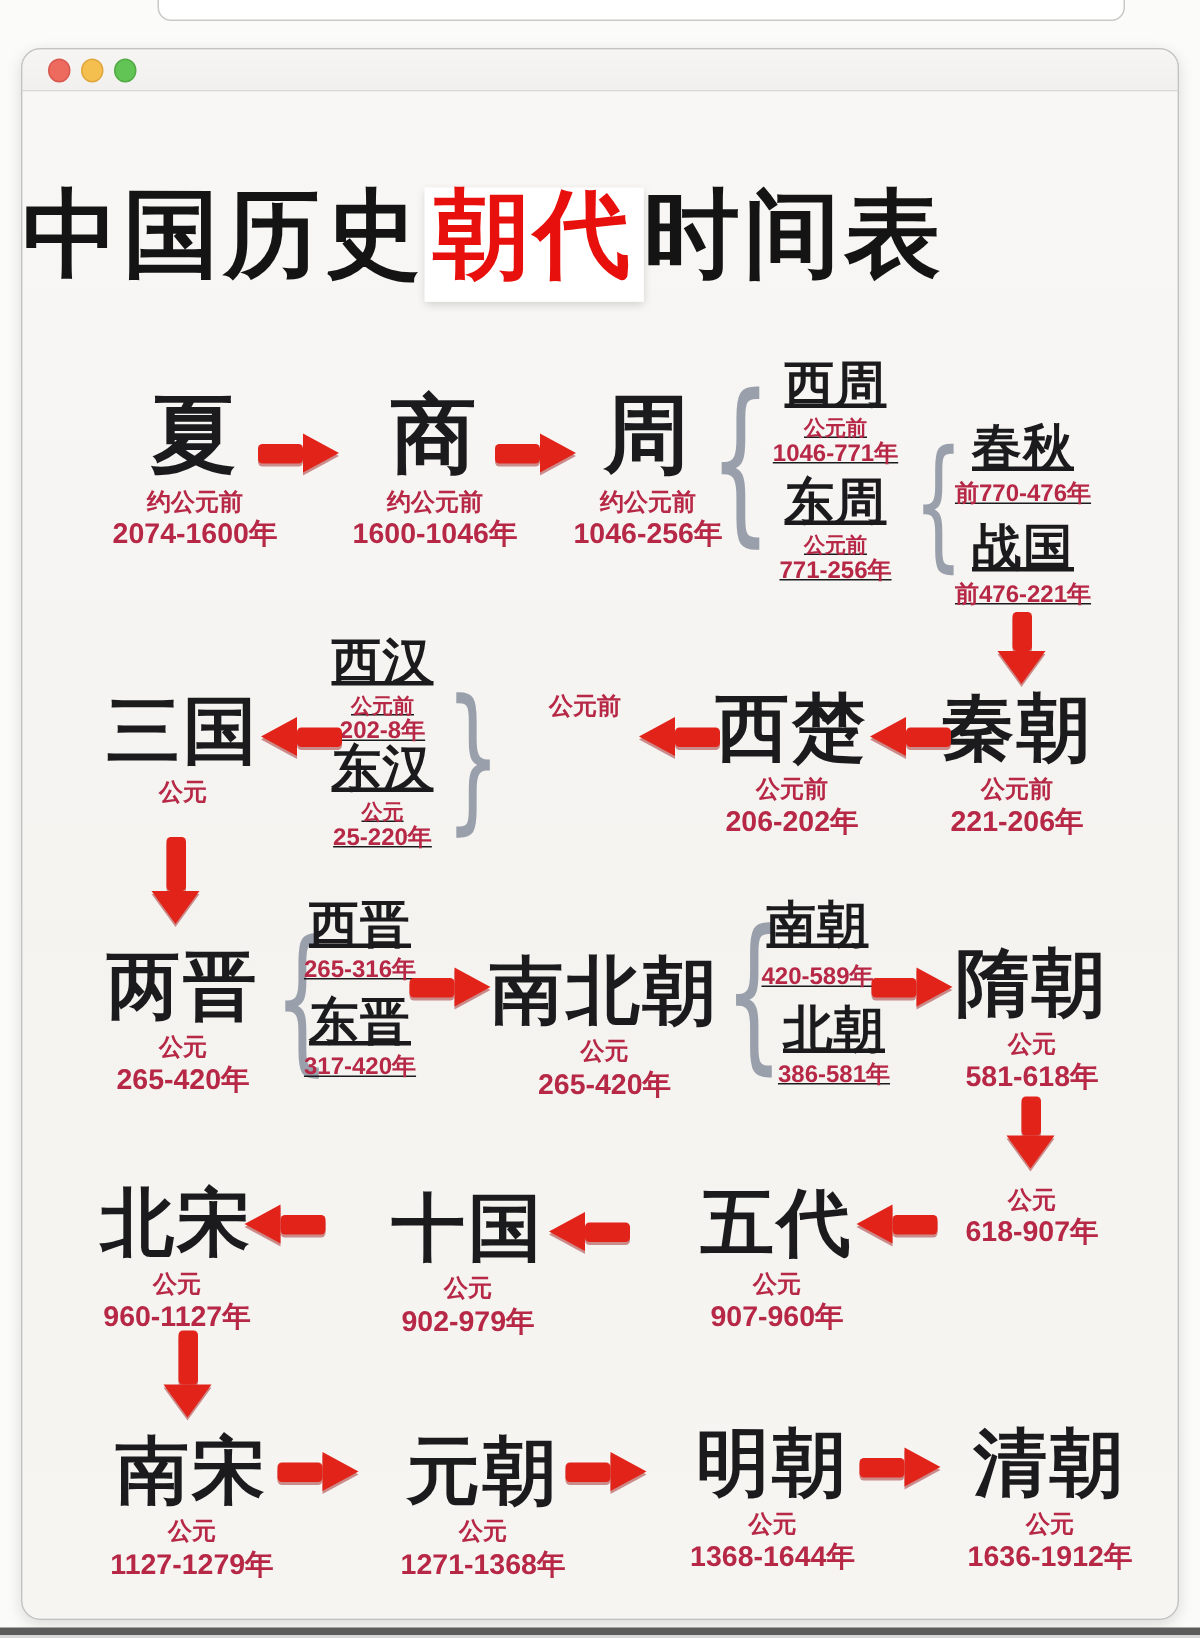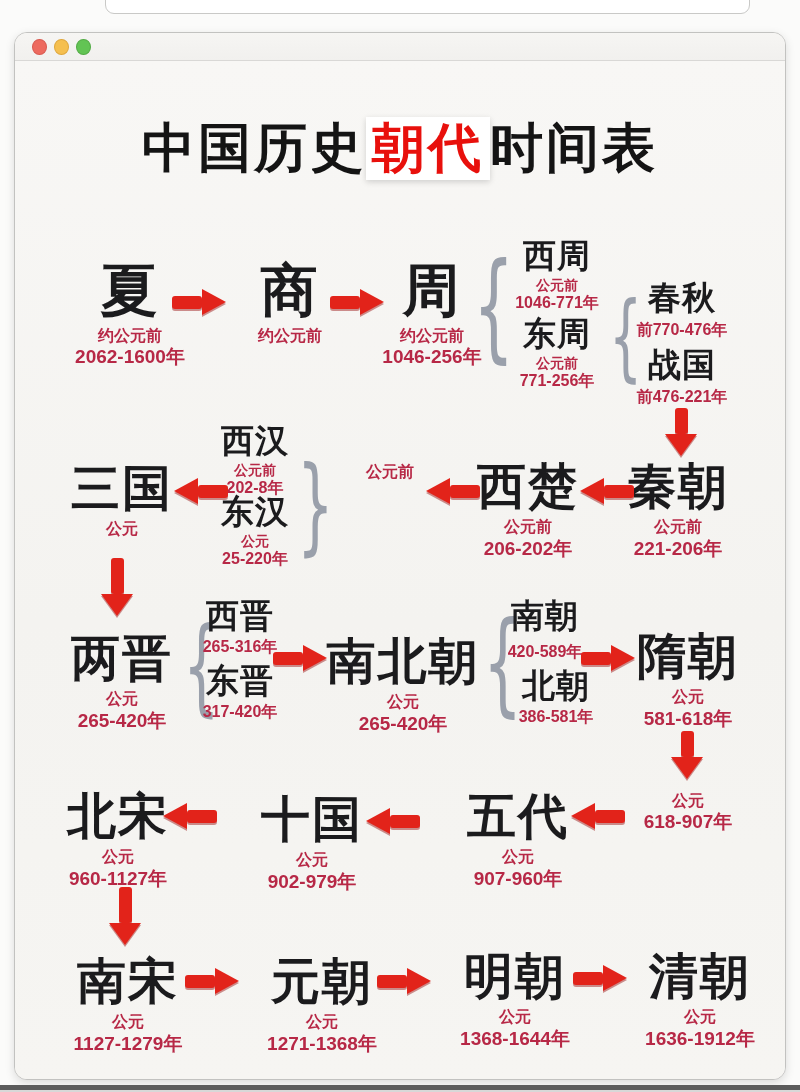--- a/index.html
+++ b/index.html
@@ -28,36 +28,36 @@
   .dot{width:13px;height:14px;border-radius:50%;display:inline-block;}
   .dot.red{background:#ed6a5f;border:1px solid #d95950;}
   .dot.yellow{background:#f5bf4f;border:1px solid #dfa73c;}
   .dot.green{background:#62c454;border:1px solid #52ab45;}
   .paper{
     position:relative;width:100%;height:1018px;
     background:linear-gradient(180deg,#f8f7f5 0%,#f4f3f0 55%,#f6f5f2 100%);
   }
   
   .title{
-    position:absolute;top:52px;left:0;width:100%;text-align:center;
-    font-family:Liberation Sans, sans-serif;font-weight:900;
-    font-size:53px;letter-spacing:3px;color:#141414;white-space:nowrap;
+    position:absolute;top:52px;left:0;width:100%;text-align:left;
+    font-family:Liberation Mono, monospace;font-weight:900;
+    font-size:64px;letter-spacing:3px;color:#141414;white-space:nowrap;
   }
   .title .hl{
     color:#e8100c;background:#ffffff;padding:1px 6px 3px 6px;
     box-shadow:0 2px 6px rgba(0,0,0,.16);
   }
   
   .node{position:absolute;text-align:center;color:#1b1b1d;}
   .node .nm{font-weight:900;line-height:1.05;letter-spacing:2px;white-space:nowrap;}
   .main{width:150px;}
   .main .nm{font-size:49px;}
   .main.big .nm{font-size:57px;}
   .main.wide{width:190px;}
-  .sub{width:130px;}
+  .sub{width:130px;text-decoration:underline;}
   .sub .nm{font-size:33px;letter-spacing:1px;}
   .era{font-size:16px;font-weight:700;color:#b72846;margin-top:6px;line-height:1.15;}
   .yrs{font-size:19px;font-weight:700;color:#b72846;line-height:1.25;white-space:nowrap;}
   .sub .era{font-size:14px;margin-top:3px;}
   .sub .yrs{font-size:16px;}
   
   .brace{
     position:absolute;color:#9aa0ab;font-family:"DejaVu Sans", sans-serif;
     line-height:1;transform-origin:left top;font-weight:400;
   }
@@ -91,29 +91,30 @@
 
   <div class="paper">
 
     <div class="title">
       <span>中国历史</span><span class="hl">朝代</span><span>时间表</span>
     </div>
 
     <div class="node main big" style="left:40px;top:200px">
       <div class="nm">夏</div>
       <div class="era">约公元前</div>
-      <div class="yrs">2062-1600年</div>
+      <div class="yrs">2074-1600年</div>
     </div>
     <div class="arr right" style="left:157px;top:228px">
         <span class="shaft"></span>
         <span class="head"></span>
       </div>
     <div class="node main big" style="left:200px;top:200px">
       <div class="nm">商</div>
       <div class="era">约公元前</div>
+      <div class="yrs">1600-1046年</div>
     </div>
     <div class="arr right" style="left:315px;top:228px">
         <span class="shaft"></span>
         <span class="head"></span>
       </div>
     <div class="node main big" style="left:342px;top:200px">
       <div class="nm">周</div>
       <div class="era">约公元前</div>
       <div class="yrs">1046-256年</div>
     </div>

